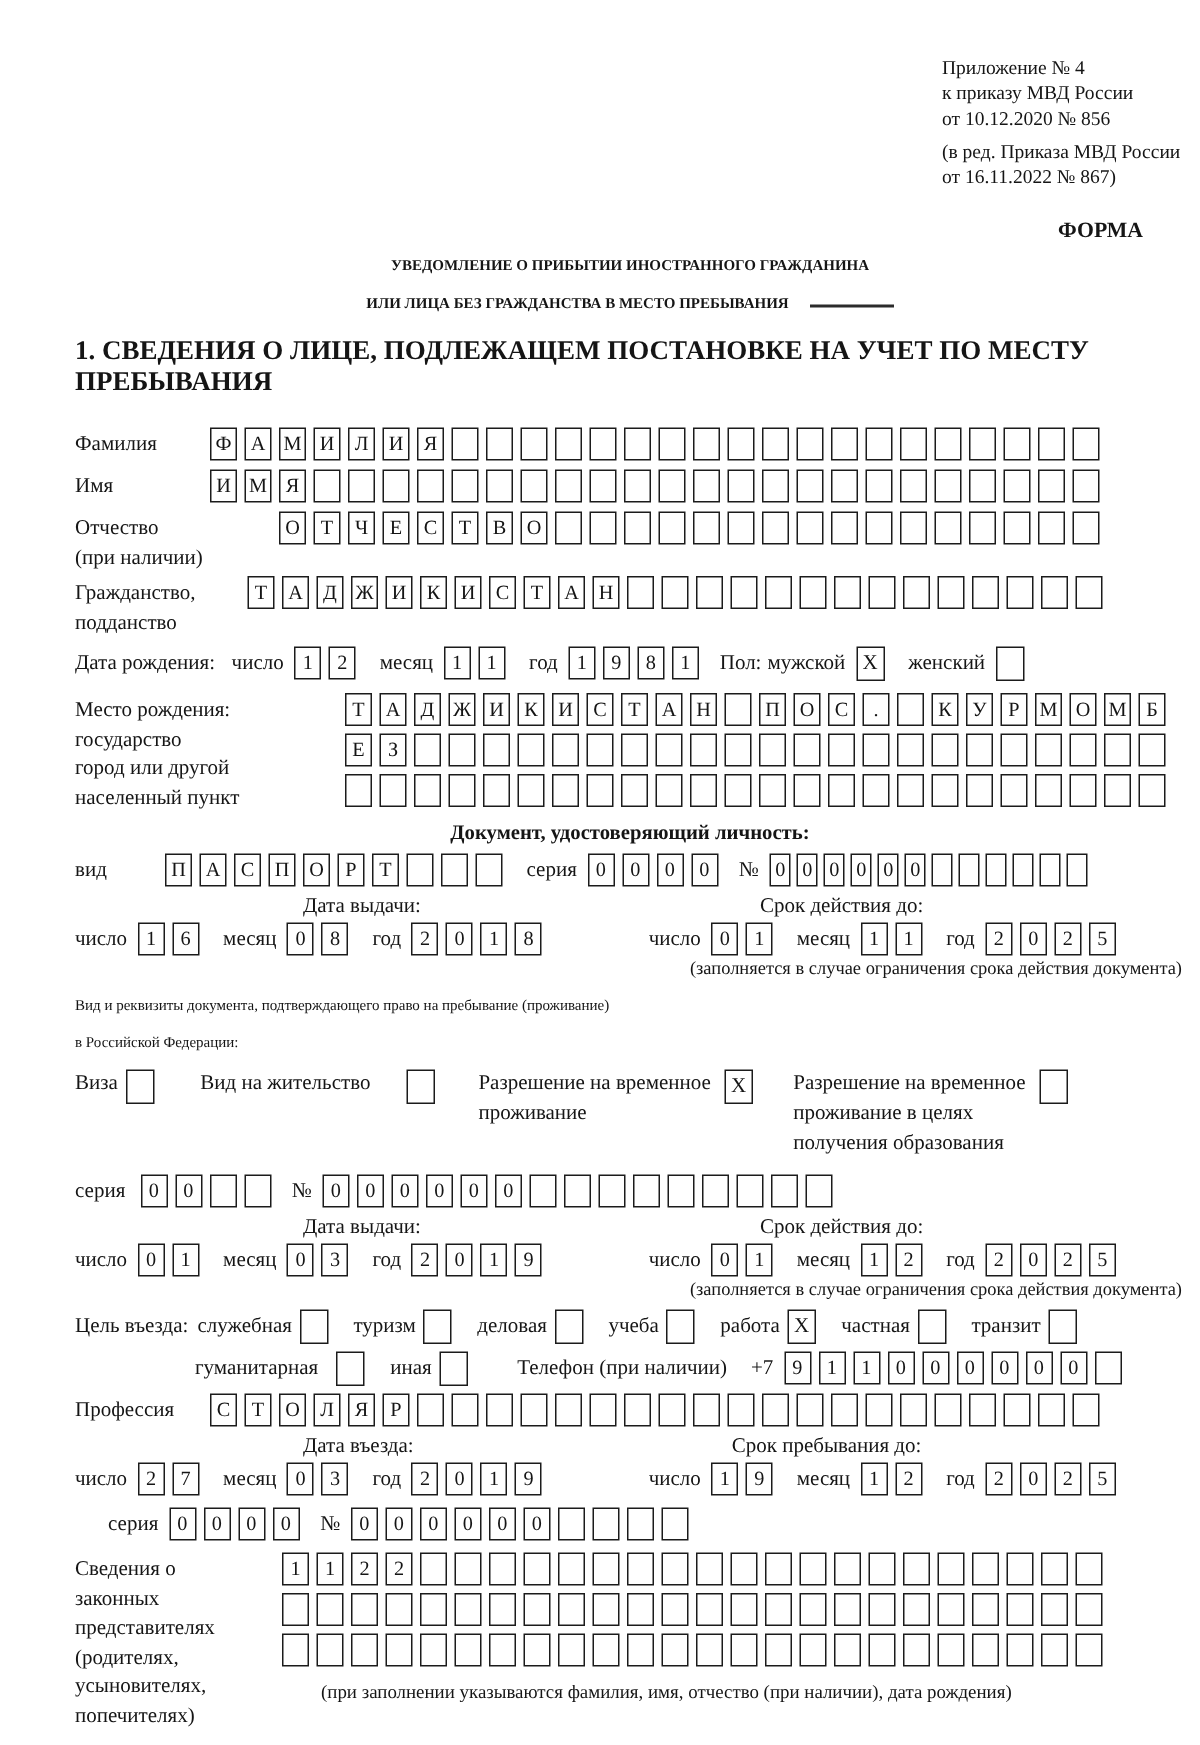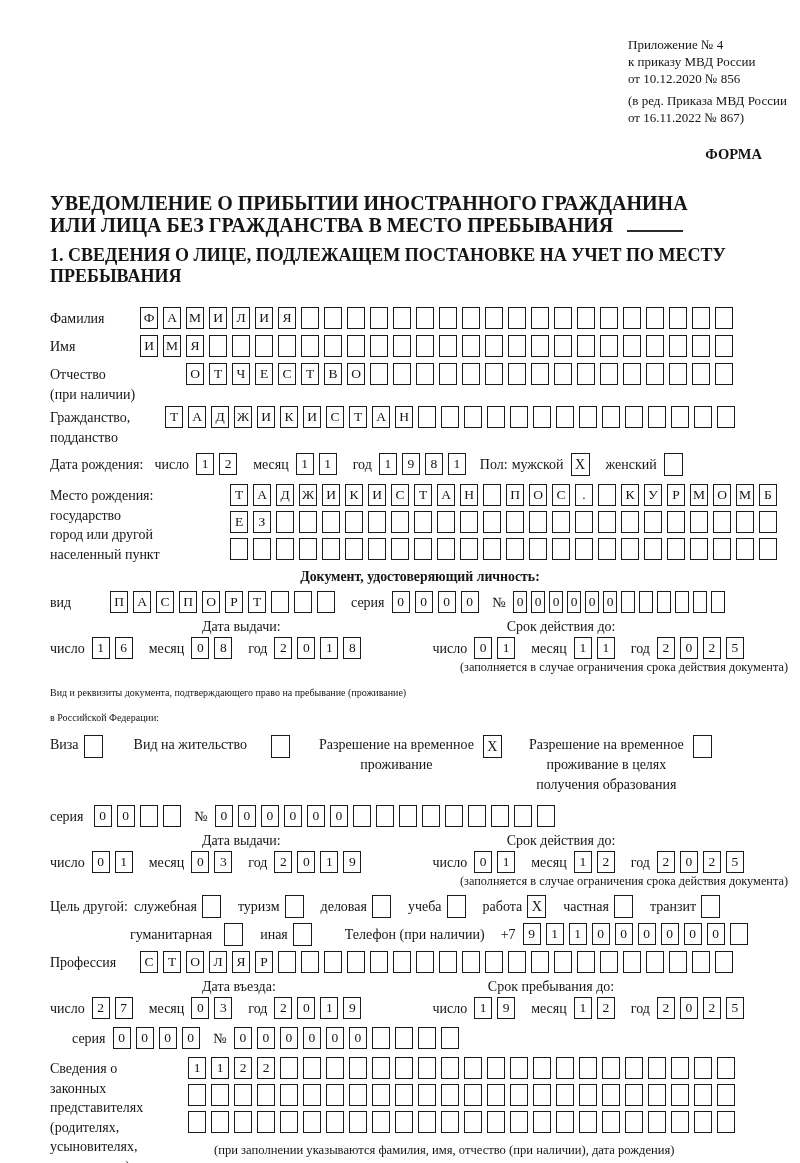--- a/index.html
+++ b/index.html
@@ -4,21 +4,21 @@
 <style>
   html,body{margin:0;padding:0;background:#ffffff;}
   body{width:800px;height:1163px;overflow:hidden;
        font-family:"Liberation Serif","DejaVu Serif",serif;color:#151515;}
   .page{box-sizing:border-box;width:800px;height:1163px;padding:36px 10px 0 50px;position:relative;}
   
   .hdr{margin-left:578px;font-size:13px;line-height:17px;}
   .hdr .gap{margin-top:5px;}
   .forma{margin-top:20px;text-align:right;padding-right:28px;font-weight:bold;font-size:14.5px;}
   
-  .title{margin-top:29px;text-align:left;font-weight:bold;font-size:20px;line-height:22px;}
+  .title{margin-top:4px;text-align:center;font-weight:bold;font-size:10px;line-height:22px;}
   .blank{display:inline-block;width:56px;border-bottom:2.2px solid #2b2b2b;height:14px;margin-left:14px;}
   .sect{margin-top:9px;font-weight:bold;font-size:18px;}
   
   .rows{margin-top:20px;}
   .row{display:flex;align-items:flex-start;margin-bottom:4px;font-size:14px;line-height:24px;}
   .lbl{flex:none;}
   .lbl2{flex:none;line-height:19.5px;padding-top:2px;}
   .blk{display:block;}
   .w60{width:60px}.w90{width:90px}.w115{width:115px}.w132{width:132px}.w136{width:136px}.w138{width:138px}.w175{width:178px}
   .cells{display:inline-flex;flex:none;}
@@ -35,21 +35,21 @@
   .t1{margin-left:152px;}
   .t2{margin-left:226px;}
   .t2b{margin-left:212px;}
   .dg{display:flex;align-items:flex-start;}
   .dg-right{margin-left:66px;}
   .note-r{text-align:right;font-size:12.3px;margin:-2px 0 6px 0;padding-right:2px;}
   .para{font-size:10px;line-height:23px;margin-bottom:2px;}
   
   .opts{display:flex;align-items:flex-start;margin-top:6px;margin-bottom:10px;font-size:14px;}
   .opt{display:flex;align-items:flex-start;}
-  .opt-label{text-align:center;line-height:20px;}
+  .opt-label{line-height:20px;}
   .opt .cells{margin-left:9px;margin-top:0;}
   .o1{margin-left:0}.o2{margin-left:26px}.o3{margin-left:24px}.o4{margin-left:22px}
   .purp .plab{margin:0 5px 0 12px;text-align:right;}
   .purp .plab.first{margin-left:6px;}
   .ind80{margin-left:80px;}
   .phone-pre{margin:0 7px 0 16px;}
   .rep-note{font-size:12.6px;margin-top:9px;margin-left:26px;line-height:16px;}
   .doc-head{text-align:center;font-weight:bold;font-size:13.8px;margin:4px 0 6px 0;}
   .mglab{margin:0 7px 0 30px;}
   .nlab{margin:0 7px 0 9px;}
@@ -521,21 +521,21 @@
             <span class="cell">2</span>
             <span class="cell">0</span>
             <span class="cell">2</span>
             <span class="cell">5</span>
           </span>
       </span>
     </div>
     <div class="note-r">(заполняется в случае ограничения срока действия документа)</div>
 
     <div class="row purp">
-      <span>Цель другой:</span>
+      <span>Цель въезда:</span>
       <span class="plab first">служебная</span>
       <span class="cells">
           <span class="cell cb"></span>
         </span>
       <span class="plab">туризм</span>
       <span class="cells">
           <span class="cell cb"></span>
         </span>
       <span class="plab">деловая</span>
       <span class="cells">

